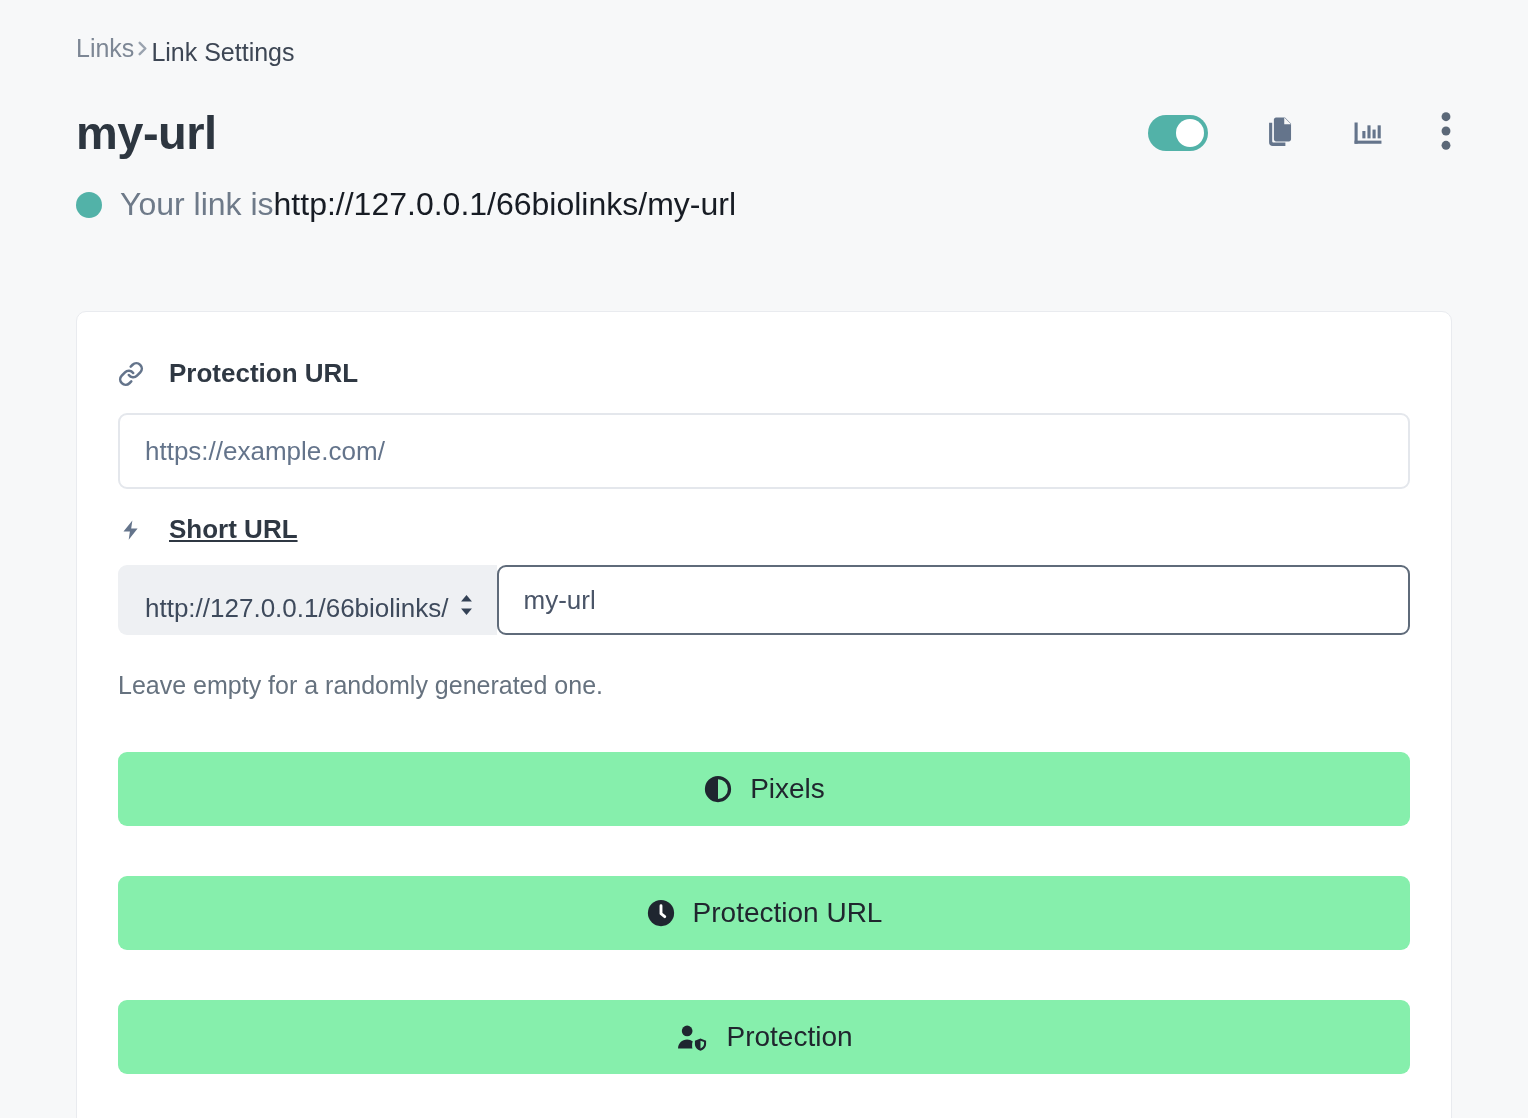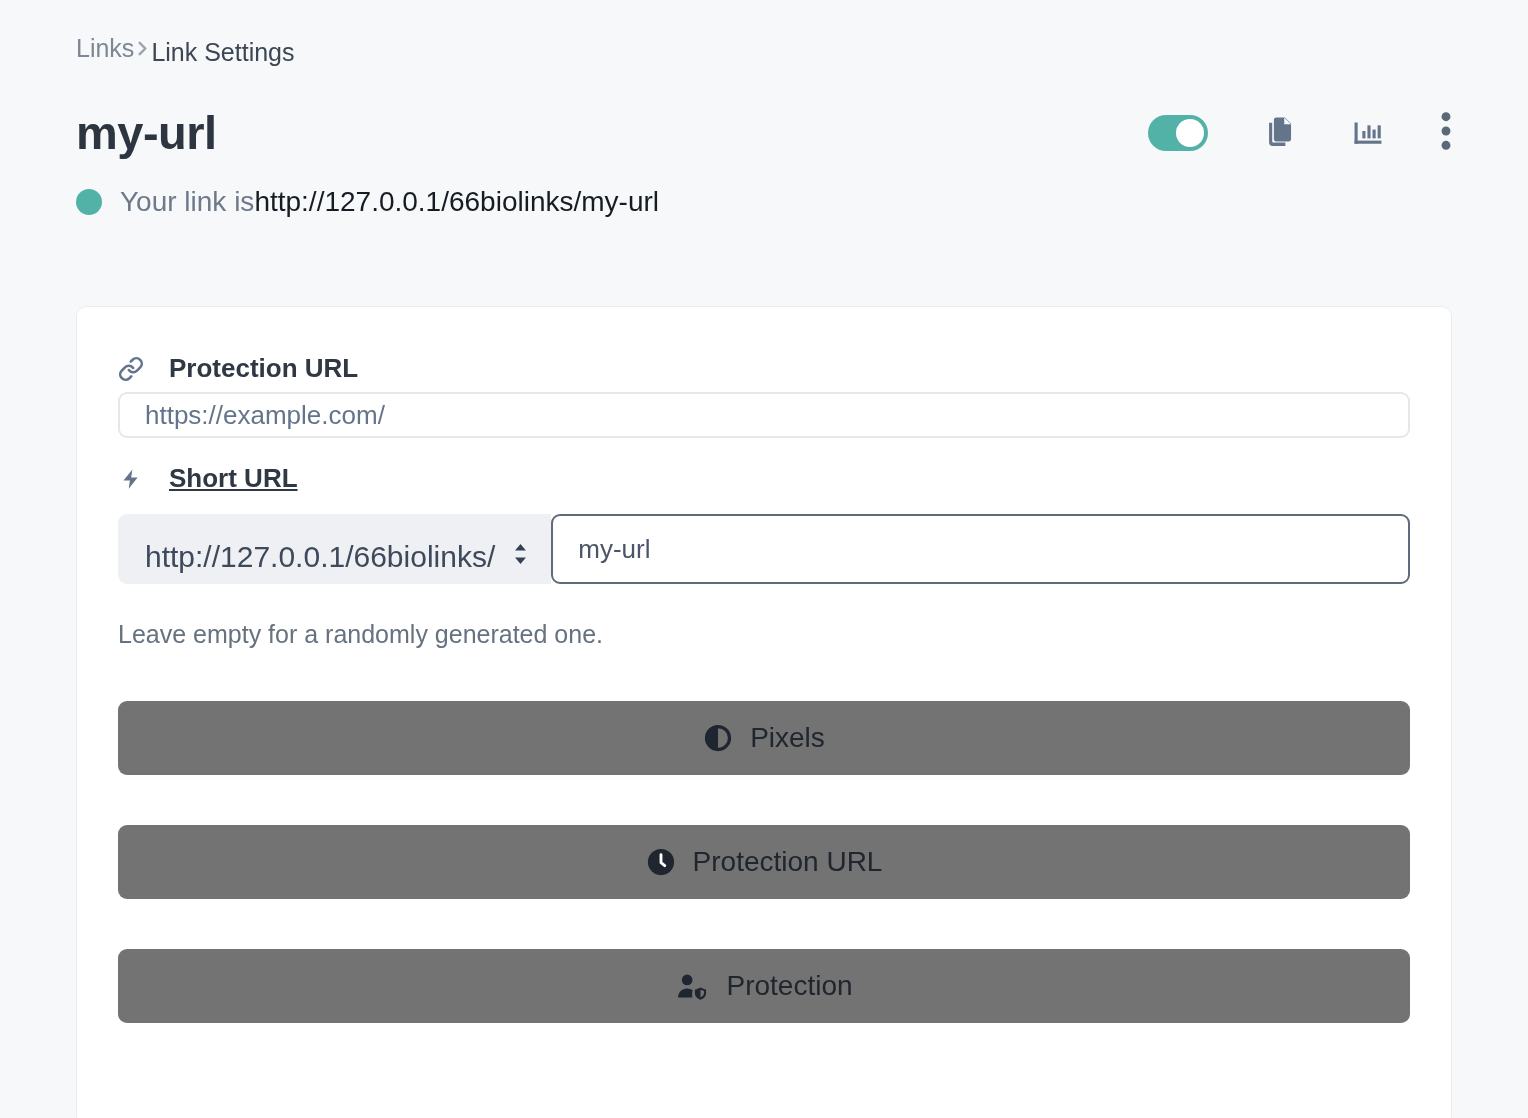--- a/index.html
+++ b/index.html
@@ -19,70 +19,70 @@
 
   
   .header-row { display: flex; align-items: center; justify-content: space-between; margin-top: 38px; }
   h1.title { font-size: 47px; font-weight: 700; color: #2d3640; letter-spacing: -0.5px; }
   .actions { display: flex; align-items: center; gap: 54px; }
   .toggle { width: 60px; height: 36px; border-radius: 18px; position: relative; cursor: pointer; border: none; }
   .toggle .knob { position: absolute; top: 4px; right: 4px; width: 28px; height: 28px; border-radius: 50%; background: #fff; }
   .icon-btn { background: none; border: none; cursor: pointer; display: flex; align-items: center; justify-content: center; padding: 0; }
 
   
-  .status-row { display: flex; align-items: center; margin-top: 26px; font-size: 28px; }
+  .status-row { display: flex; align-items: center; margin-top: 26px; font-size: 32px; }
   .status-dot { width: 26px; height: 26px; border-radius: 50%; margin-right: 18px; flex: none; }
   .status-prefix { color: #6e7a89; }
   .status-url { color: #171c24; }
 
   
   .card {
     margin-top: 88px;
     background: #ffffff;
     border: 1px solid #e9ebef;
     border-radius: 10px;
     padding: 46px 41px 60px 41px;
     min-height: 820px;
   }
 
   .field-label { display: flex; align-items: center; gap: 25px; font-size: 26px; font-weight: 700; color: #2f3843; }
   .field-label .lbl-icon { display: flex; align-items: center; width: 26px; justify-content: center; }
 
   .text-input {
-    width: 100%; height: 46px; margin-top: 8px;
+    width: 100%; height: 76px; margin-top: 24px;
     border: 2px solid #e4e7ec; border-radius: 9px;
     padding: 0 25px; font-size: 26px; color: #3f4c5e;
     font-family: "Liberation Sans", sans-serif;
     background: #fff; outline: none;
   }
   .text-input::placeholder { color: #64748b; opacity: 1; }
 
   .short-label { margin-top: 25px; text-decoration: underline; }
 
   .short-group { display: flex; margin-top: 20px; height: 70px; align-items: stretch; }
   .domain-select {
-    display: flex; align-items: center; gap: 16px;
+    display: flex; align-items: center; gap: 8px;
     background: #eef0f3; border: none; cursor: pointer;
     border-radius: 9px 0 0 9px; padding: 16px 21px 0 27px;
-    font-size: 30px; color: #3e4a5c;
+    font-size: 26px; color: #3e4a5c;
     font-family: "Liberation Sans", sans-serif;
     flex: none;
   }
   .short-input {
     flex: 1; border: 2px solid #5f6b7a; border-radius: 9px;
     padding: 0 25px; font-size: 26px; color: #4a5568;
     font-family: "Liberation Sans", sans-serif; outline: none;
     background: #fff;
   }
 
   .helper { margin-top: 36px; font-size: 25px; color: #66727f; }
 
   .section-btn {
     width: 100%; height: 74px; margin-top: 50px;
-    background: #737373; border: none; border-radius: 9px;
+    background: #86efac; border: none; border-radius: 9px;
     display: flex; align-items: center; justify-content: center; gap: 17px;
     font-size: 28px; color: #20262e; cursor: pointer;
     font-family: "Liberation Sans", sans-serif;
   }
   .section-btn:first-of-type { margin-top: 52px; }
   .section-btn .btn-icon { display: flex; align-items: center; }
 </style>
 </head>
 <body>
 

